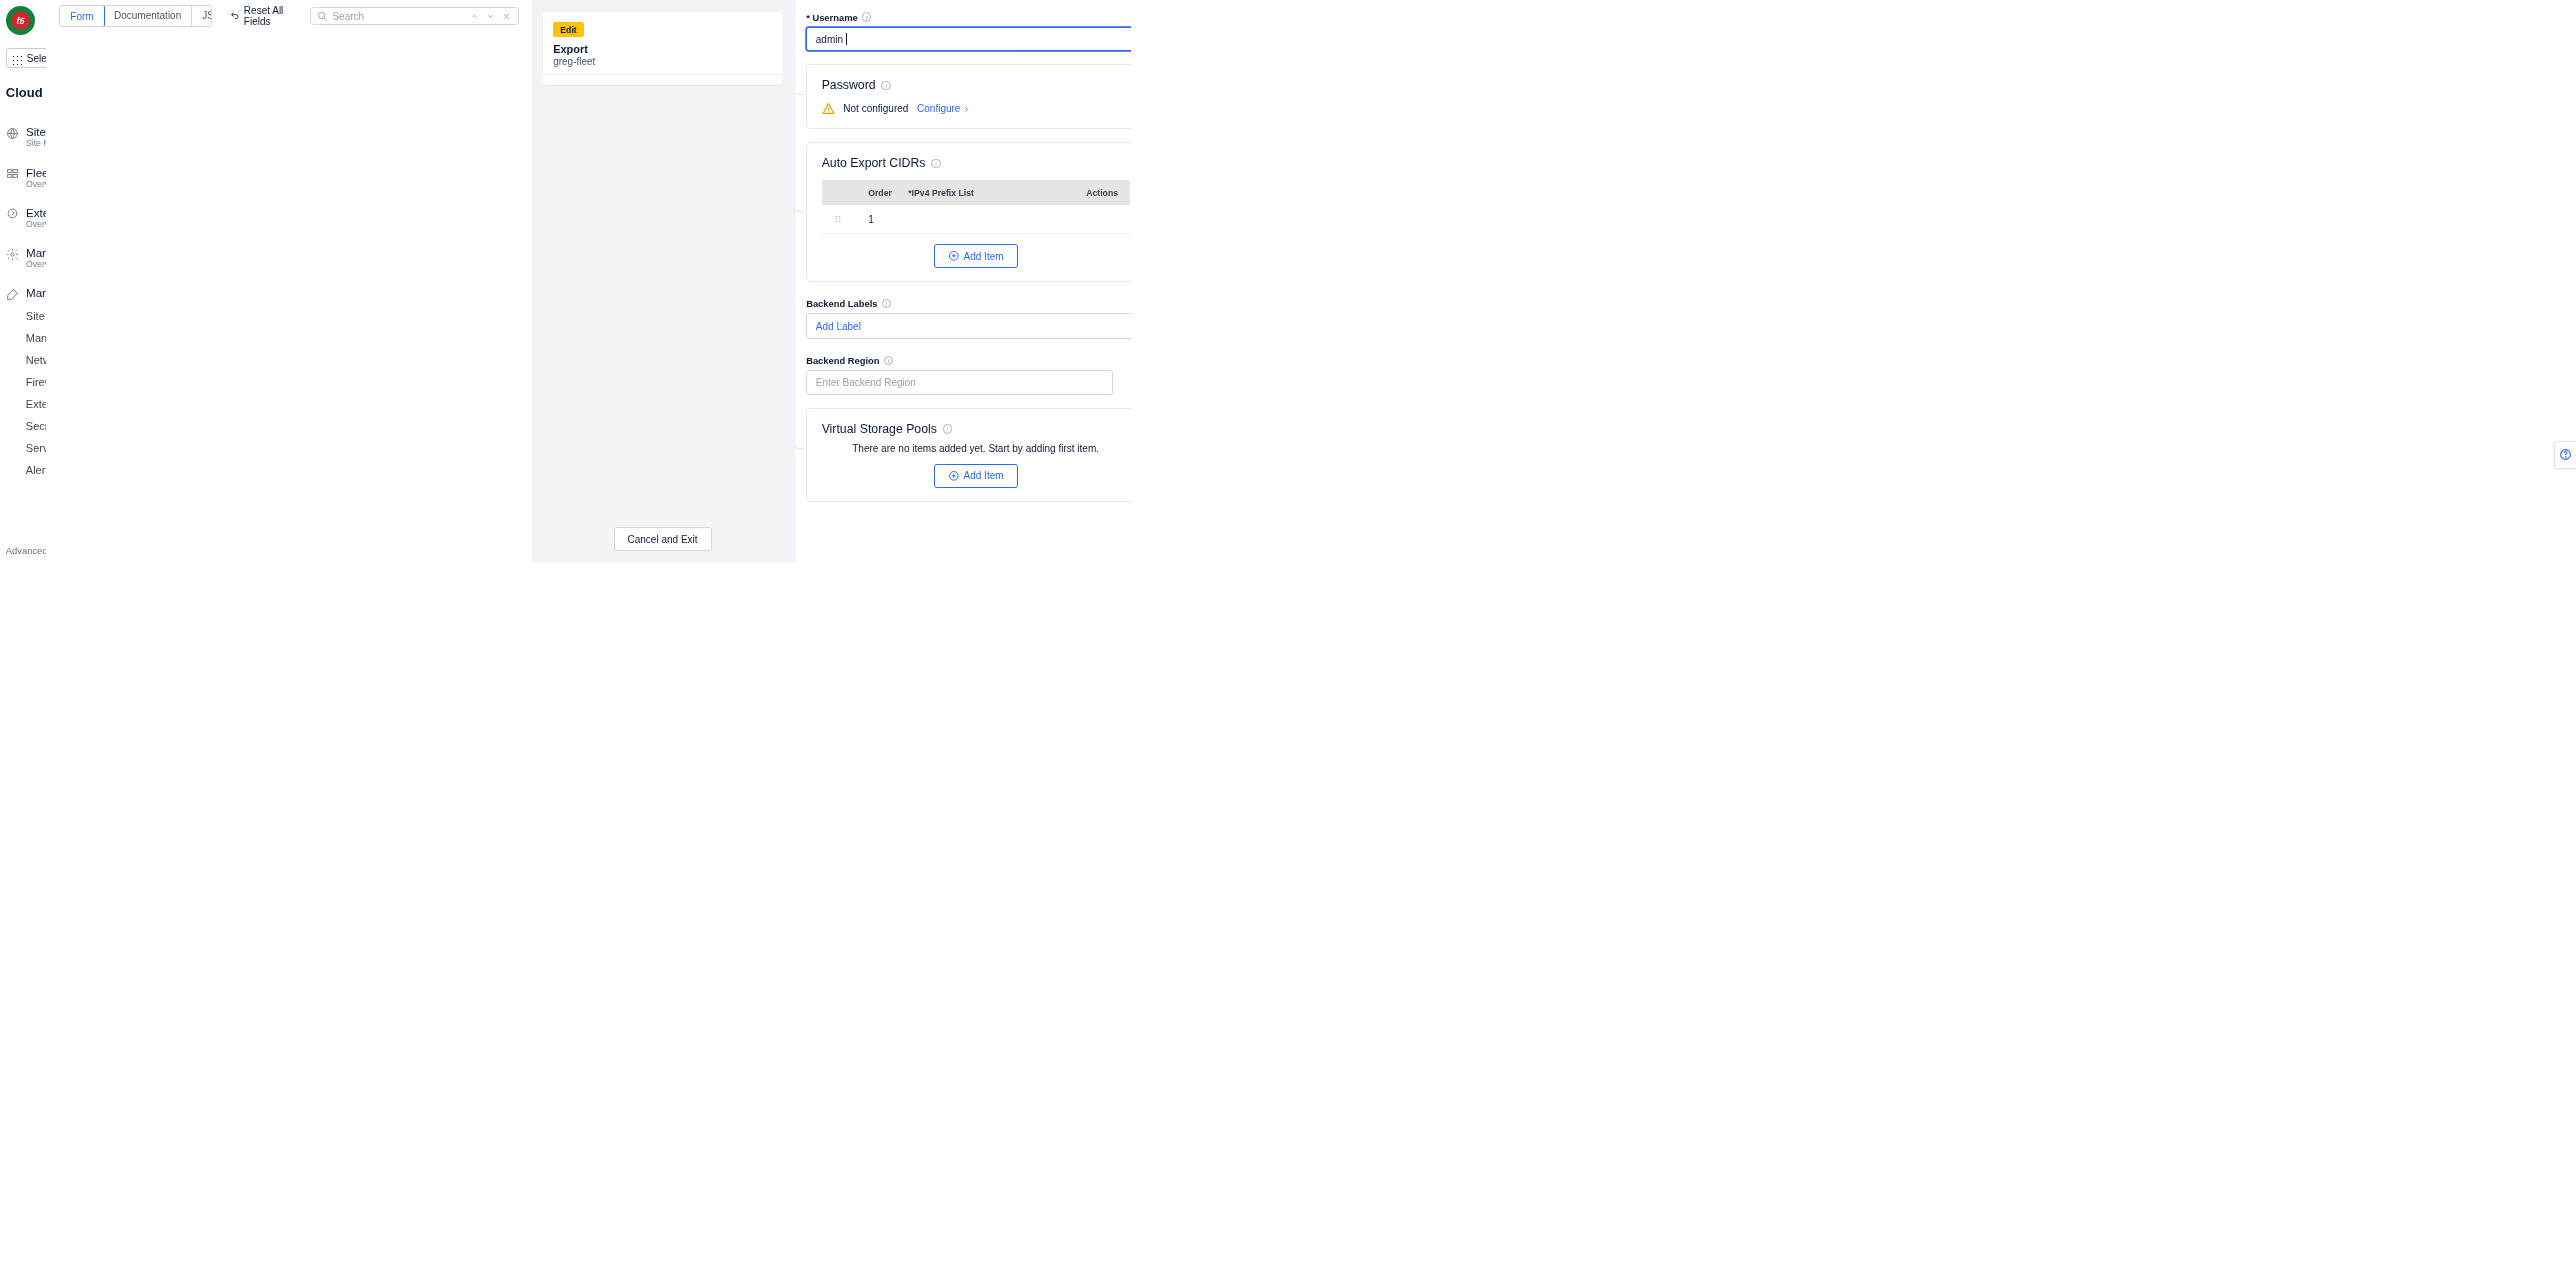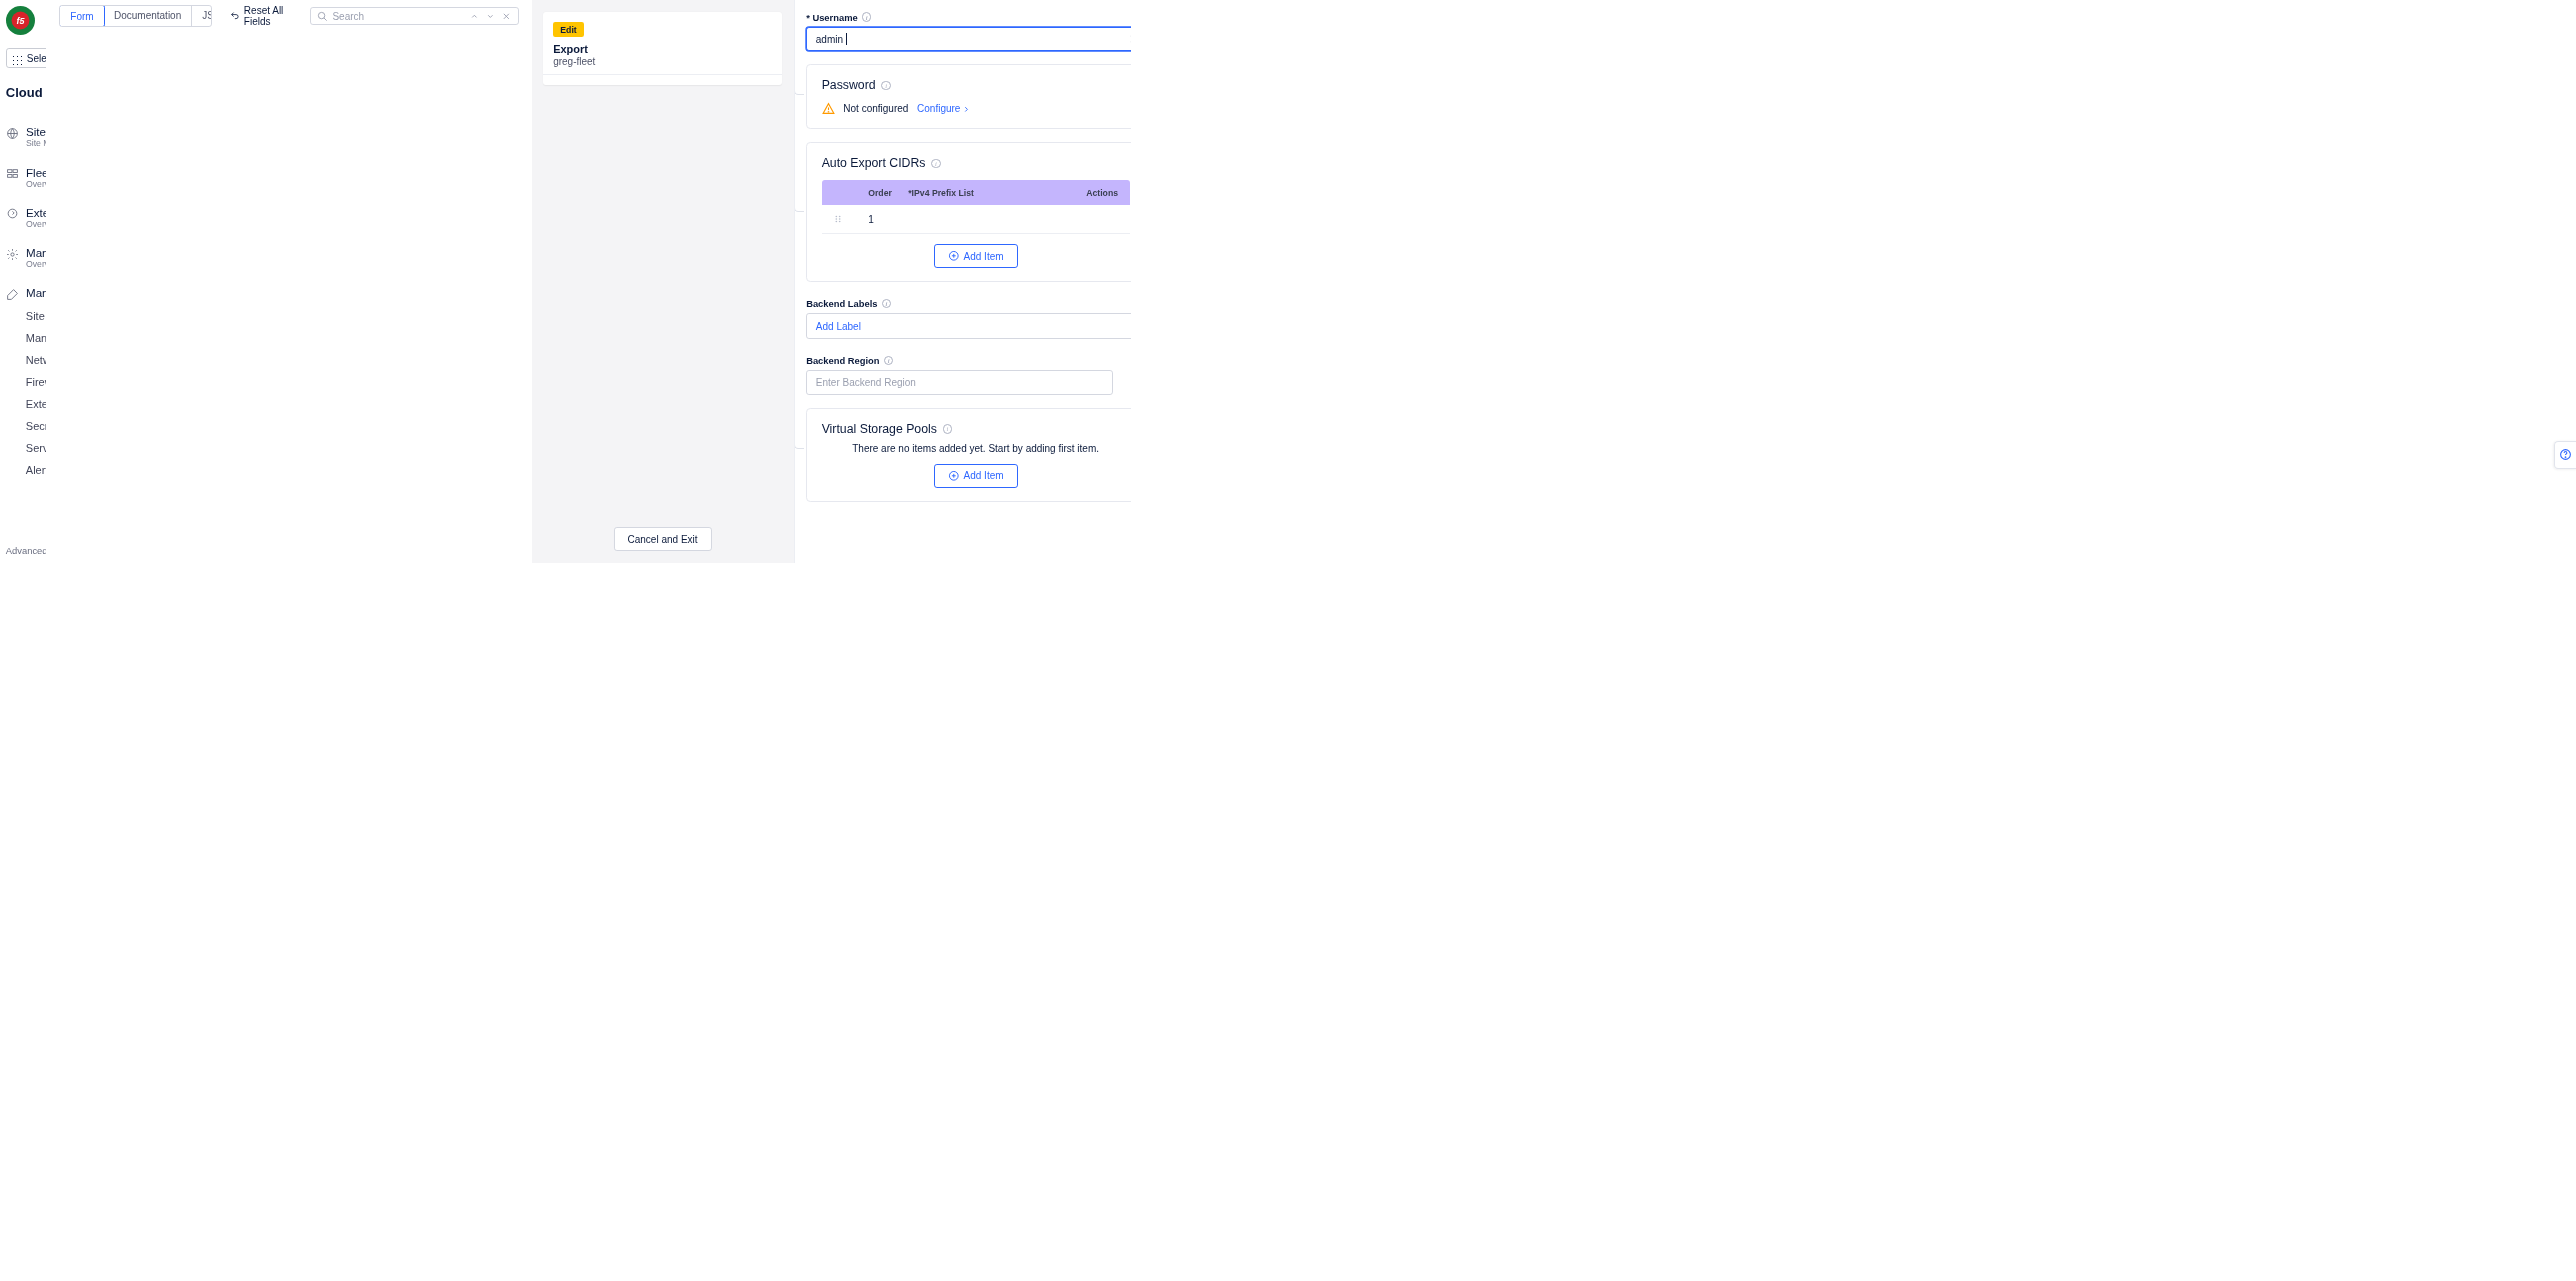--- a/index.html
+++ b/index.html
@@ -70,21 +70,21 @@
 .clear-x { position: absolute; right: 7.2px; top: 50%; transform: translateY(-50%); color: #9ba0b0; cursor: pointer; font-size: 11px;}
 .text-caret{position:absolute; top:6.5px; bottom:6.5px; width:0.7px; background:#0b1a3b; pointer-events:none;}
 
 .panel { border: 0.7px solid #e6e8ef; border-radius: 4.3px; padding: 13px 14.5px; margin-top: 13px; }
 .panel-title { font-size: 12.3px; color: #0b1a3b; font-weight: 500; display: flex; align-items: center; gap: 5.8px; }
 .panel-row { display: flex; align-items: center; gap: 8.7px; margin-top: 10px; }
 .warn-icon { color: #ff9a00; }
 .not-conf { font-size: 10px; color: #0b1a3b; }
 .configure { color: #2e67ff; font-size: 10px; cursor: pointer; display: inline-flex; align-items: center; gap: 1.4px;}
 
-.table-head { display: flex; background: #c4b5fd; border-radius: 2.9px 2.9px 0 0; padding: 7.2px 11.6px; font-size: 8.7px; font-weight: 600; color: #3a3f51; margin-top: 10px;}
+.table-head { display: flex; background: #e5e5e5; border-radius: 2.9px 2.9px 0 0; padding: 7.2px 11.6px; font-size: 8.7px; font-weight: 600; color: #3a3f51; margin-top: 10px;}
 .th-drag { width: 35px; }
 .th-order { width: 40px; }
 .th-prefix { flex: 1; }
 .th-actions { width: 51px; text-align: right; }
 .table-row { display: flex; align-items: center; padding: 8.7px 11.6px; border-bottom:0.7px solid #eceef3; margin-bottom:2.9px;}
 .drag-handle { width: 35px; color: #b8bdcc; cursor: grab; }
 .order-cell { width: 40px; font-size: 10px; color: #0b1a3b; }
 .prefix-cell { flex: 1; }
 .prefix-input { width: 188px; border: 0.7px solid #d4d7e0; border-radius: 2.9px; padding: 5.8px 8.7px; font-size: 10px; }
 .prefix-input::placeholder{color:#9ba0b0;}

